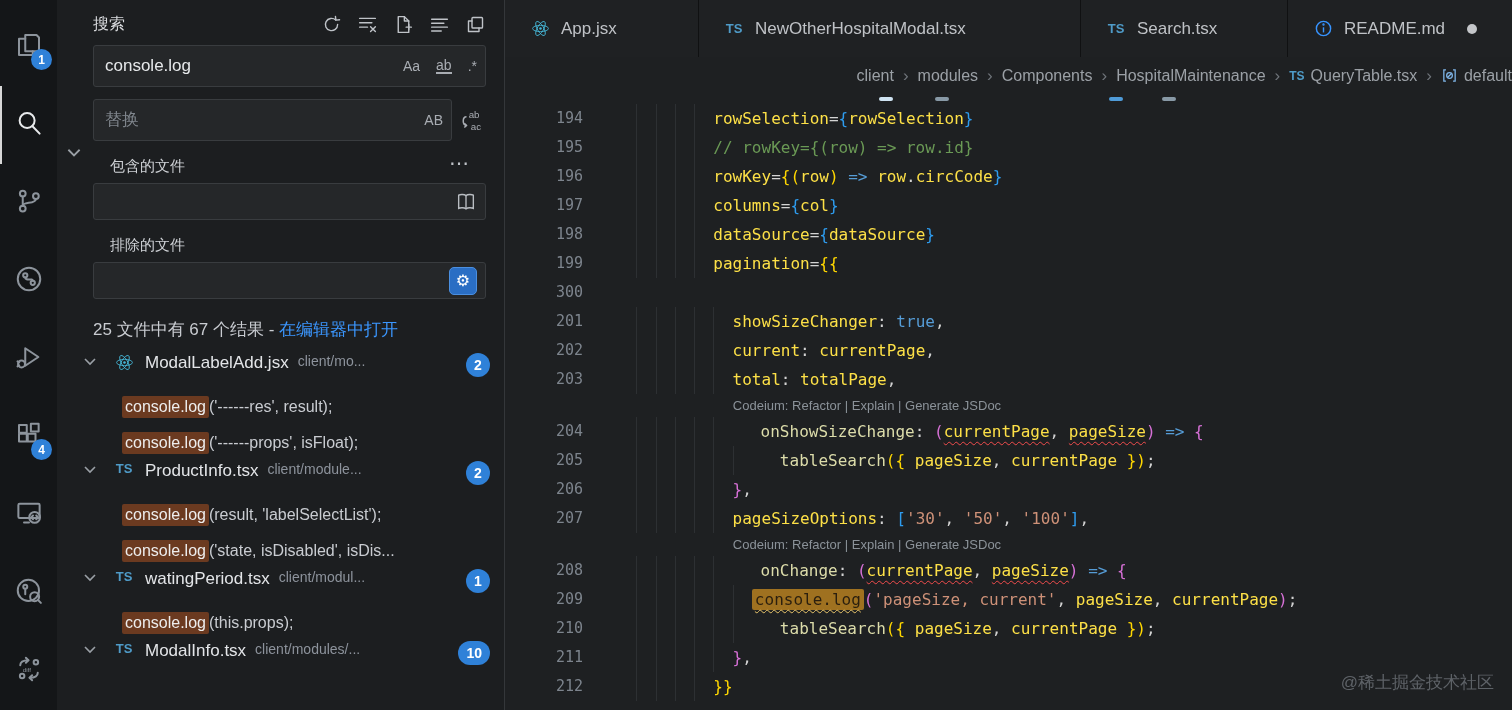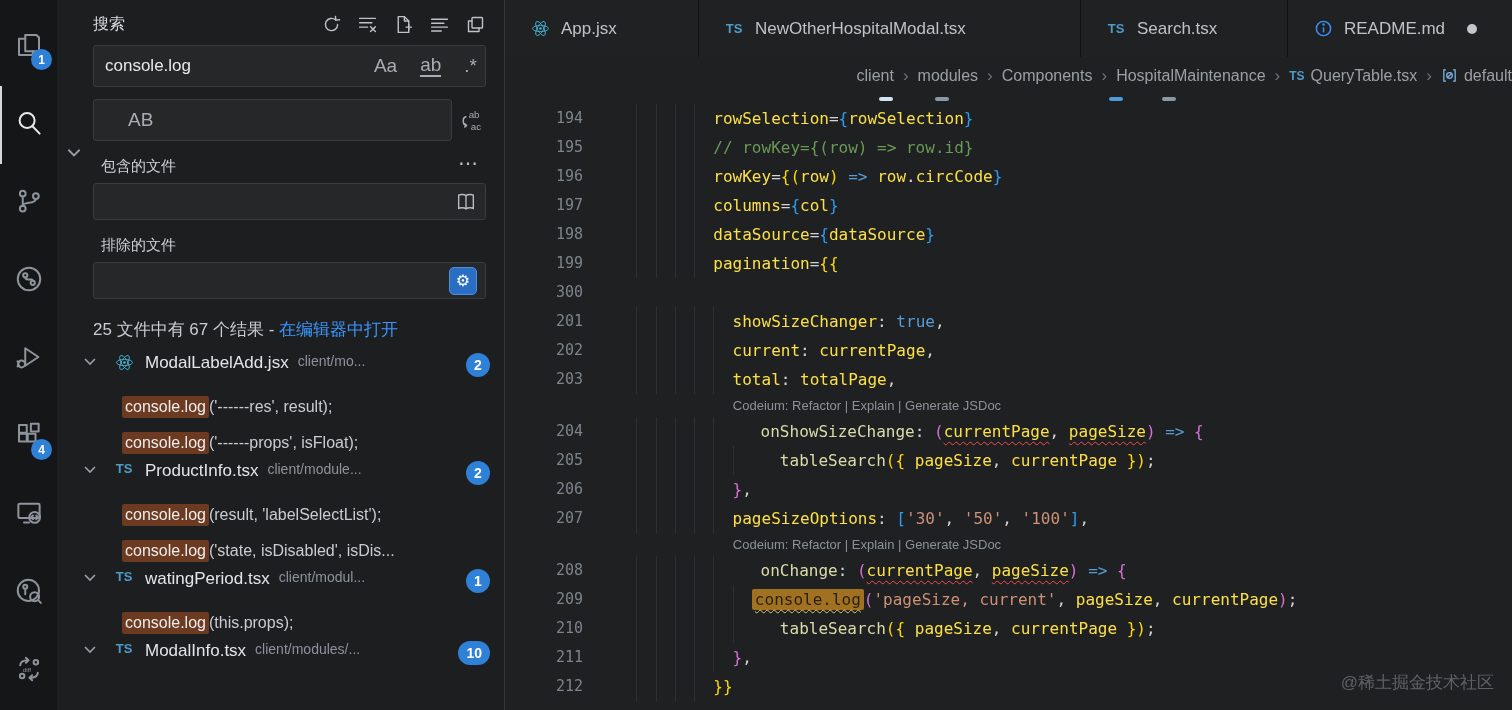--- a/index.html
+++ b/index.html
@@ -30,27 +30,27 @@
   .search-body { padding:0 18px 0 36px; position:relative; }
   .toggle-replace { position:absolute; left:8px; top:98px; background:none; border:none;
     color:#9aa0a6; cursor:pointer; }
   .toggle-replace svg { width:18px; height:18px; }
   .vsinput { display:flex; align-items:center; background:#252729; border:1px solid #393c3f;
     border-radius:3px; padding:0 8px 0 11px; }
   .vsinput input { flex:1; background:transparent; border:none; outline:none; color:#e6e8ea;
     font-size:17px; font-family:"Liberation Sans",sans-serif; min-width:0; }
   .vsinput input::placeholder { color:#7f858c; }
   .search-box { height:42px; }
-  .opt { color:#a9adb3; font-size:19px; margin-left:23px; cursor:pointer; white-space:nowrap; }
+  .opt { color:#a9adb3; font-size:14px; margin-left:16px; cursor:pointer; white-space:nowrap; }
   .opt.ww { border-bottom:2px solid #a9adb3; line-height:1.05; }
   .replace-row { display:flex; align-items:center; margin-top:12px; gap:8px; }
   .replace-box { height:42px; flex:1; }
   .replace-all-btn { background:none; border:none; color:#a9adb3; cursor:pointer; }
   .replace-all-btn svg { width:26px; height:26px; display:block; }
-  .field-label { margin:16px 8px 7px; font-size:15px; color:#cfd2d6; position:relative; }
+  .field-label { margin:16px 17px 7px; font-size:15px; color:#cfd2d6; position:relative; }
   .dots-btn { position:absolute; right:-2px; top:-6px; background:none; border:none;
     color:#bfc3c8; font-size:20px; letter-spacing:2px; cursor:pointer; }
   .mini-box { height:37px; }
   .inp-icon-btn { background:none; border:none; color:#b9bdc2; cursor:pointer; padding:0; }
   .inp-icon-btn svg { width:22px; height:22px; display:block; }
   .gear-btn { width:28px; height:28px; background:#2a6ec4; border:1px solid #4b8fe0;
     border-radius:5px; color:#fff; display:flex; align-items:center; justify-content:center;
     font-size:16px; cursor:pointer; position:relative; }
   .summary { margin:16px 2px 8px 0; font-size:17px; line-height:30px; color:#c9ccd1; width:392px; }
   .summary a { color:#3b97ff; text-decoration:none; cursor:pointer; }
@@ -254,20 +254,21 @@
 
       <div class="vsinput search-box">
         <input readonly="" value="console.log" style="">
         <span class="opt">Aa</span>
         <span class="opt ww">ab</span>
         <span class="opt">.*</span>
       </div>
 
       <div class="replace-row">
         <div class="vsinput replace-box">
+          <input placeholder="替换" style="">
           <span class="opt">AB</span>
         </div>
         <button class="replace-all-btn">
           <svg viewBox="0 0 24 24" fill="none" stroke="currentColor" stroke-width="1.4">
             <text x="8" y="10" font-size="9" fill="currentColor" stroke="none">ab</text>
             <text x="10" y="21" font-size="9" fill="currentColor" stroke="none">ac</text>
             <path d="M6 9 C2 9 2 17 6 17"></path>
             <polyline points="4,15 6,17 4,19"></polyline>
           </svg>
         </button>

